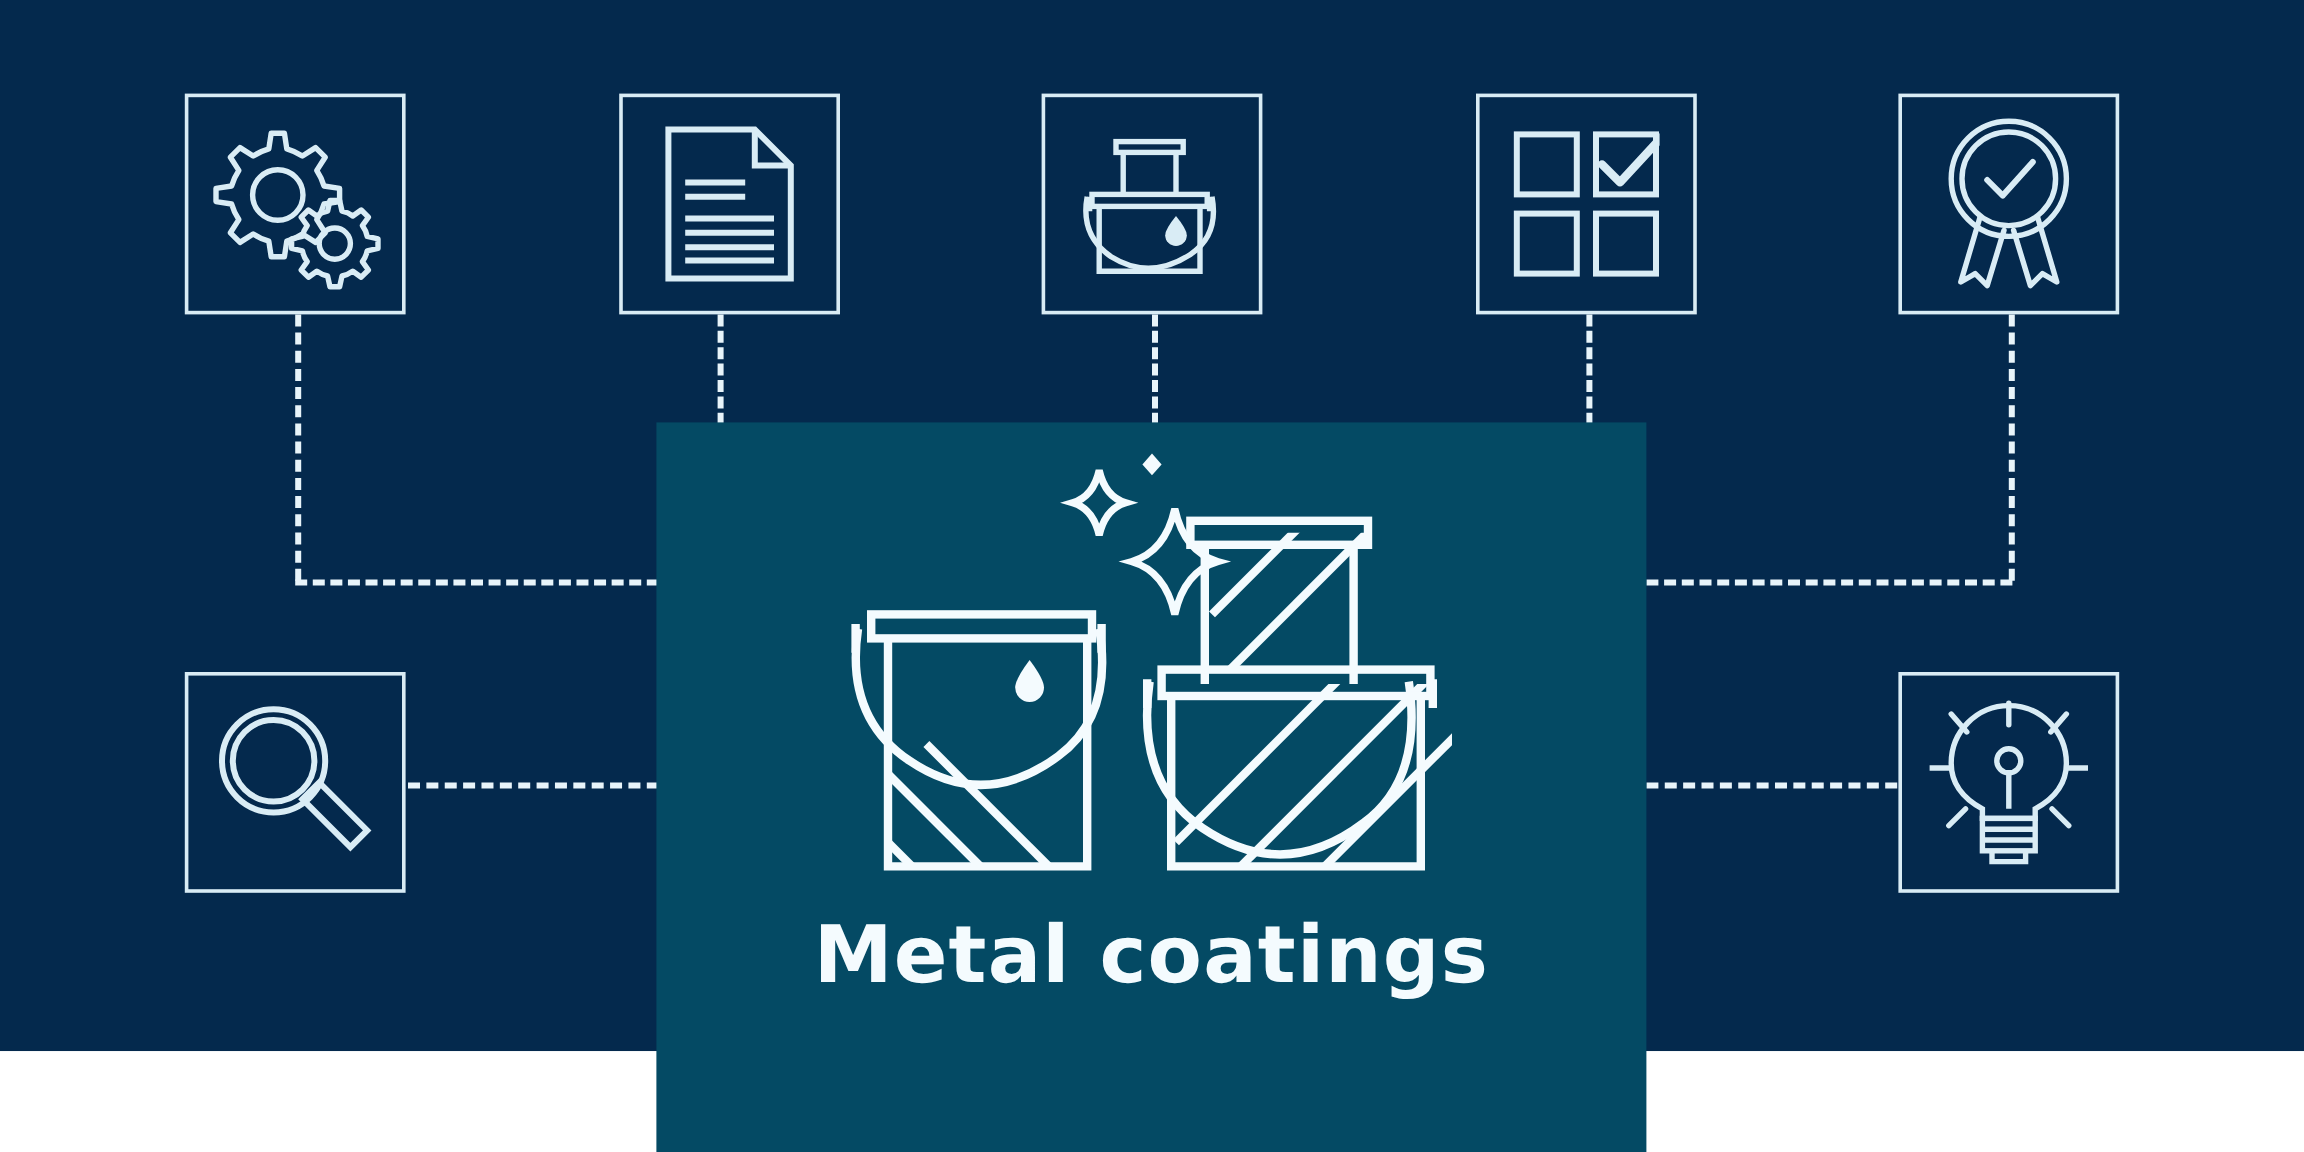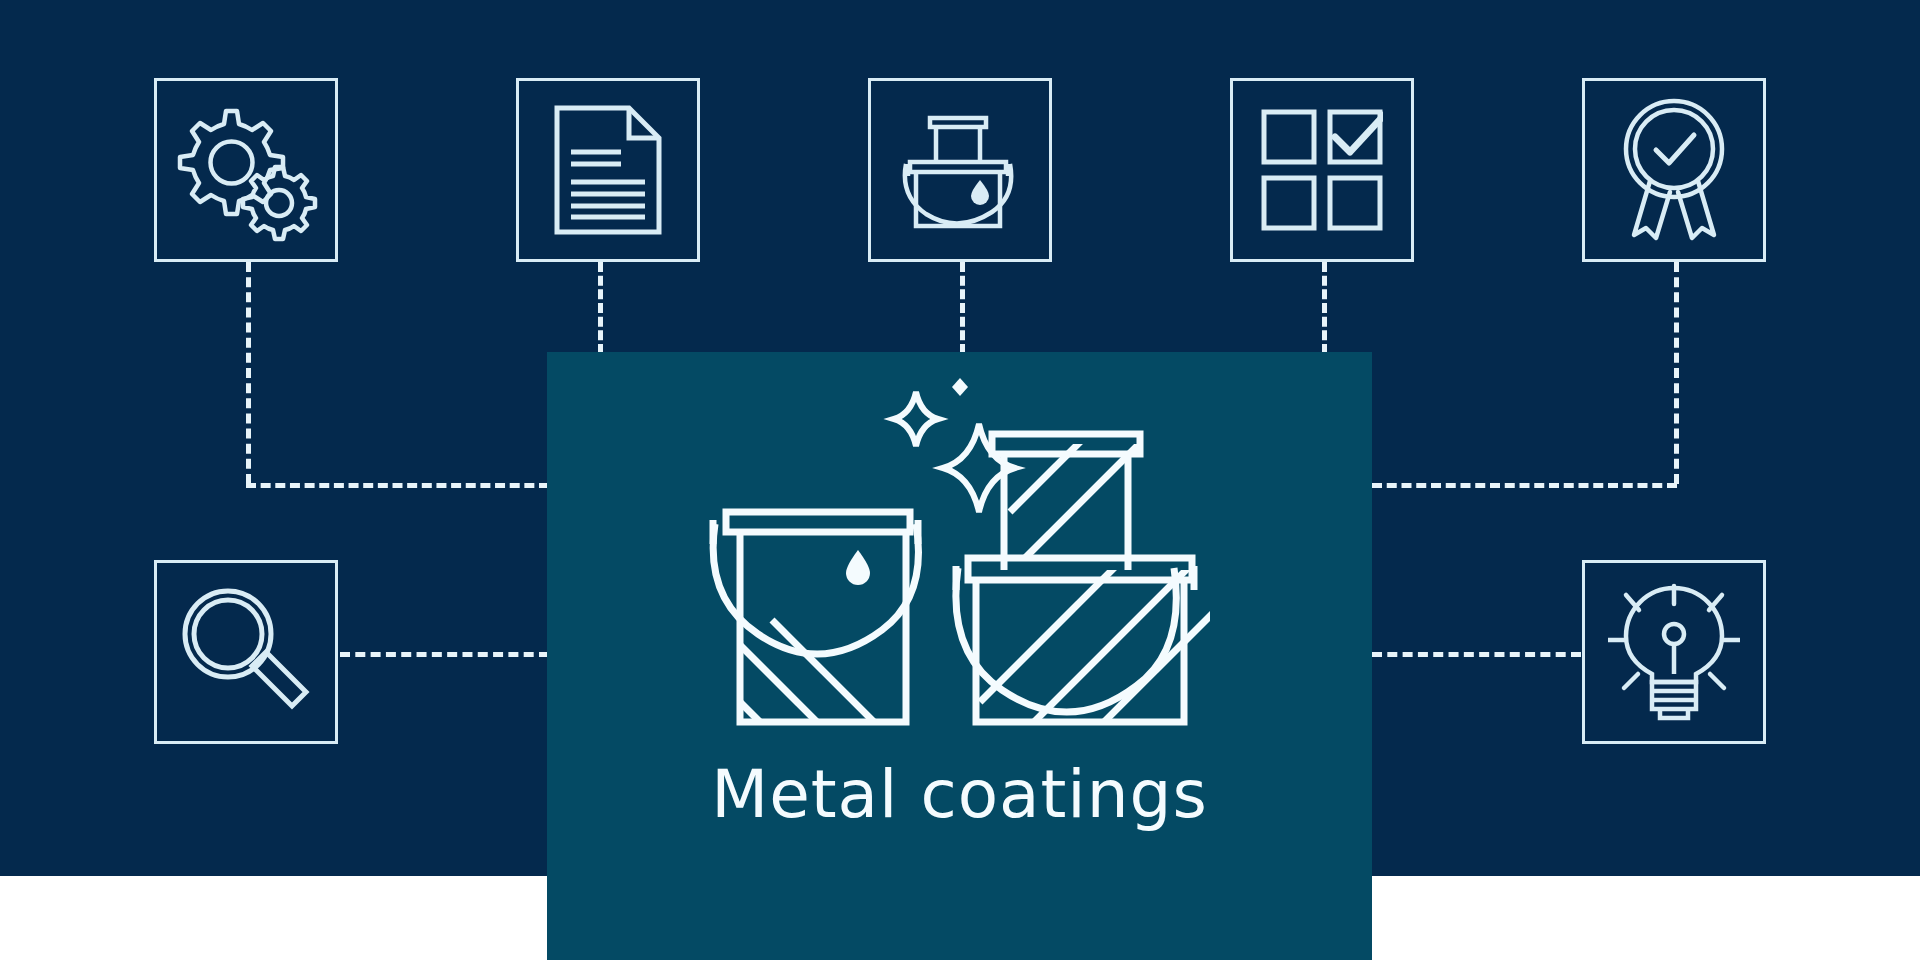--- a/index.html
+++ b/index.html
@@ -43,21 +43,21 @@
     background:#044a64;
     display:flex;flex-direction:column;
     align-items:center;justify-content:flex-start;
   }
   .panel-art{margin-top:20px;}
   .panel-title{
     margin-top:6px;
     color:#f4fbfe;
     font-family:"DejaVu Sans",sans-serif;
     font-size:66px;
-    font-weight:normal;
+    font-weight:bold;
     letter-spacing:1px;
     white-space:nowrap;
     text-align:center;
     line-height:1;
   }
 </style>
 </head>
 <body>
 
 <div id="stage">

